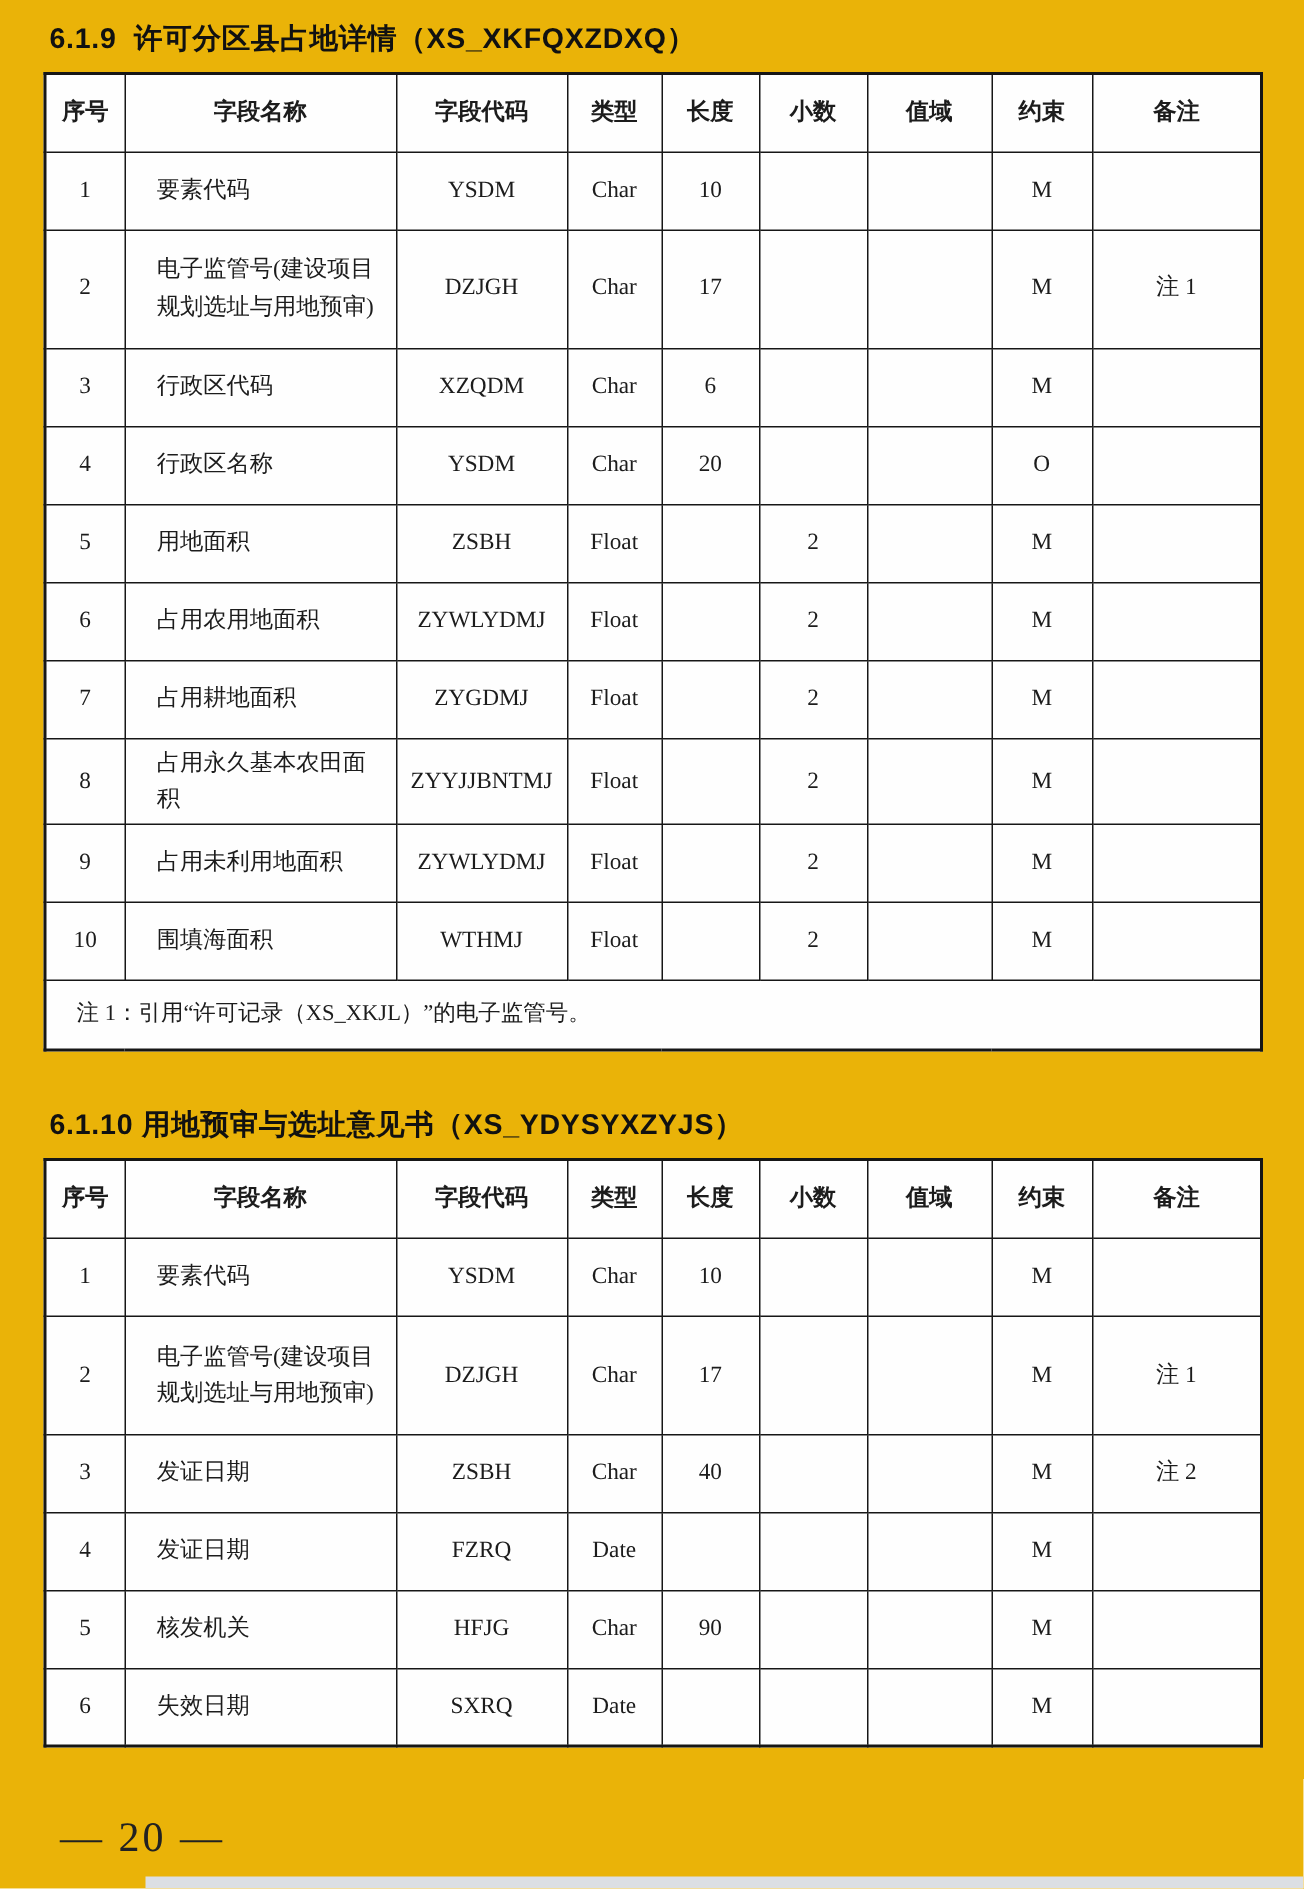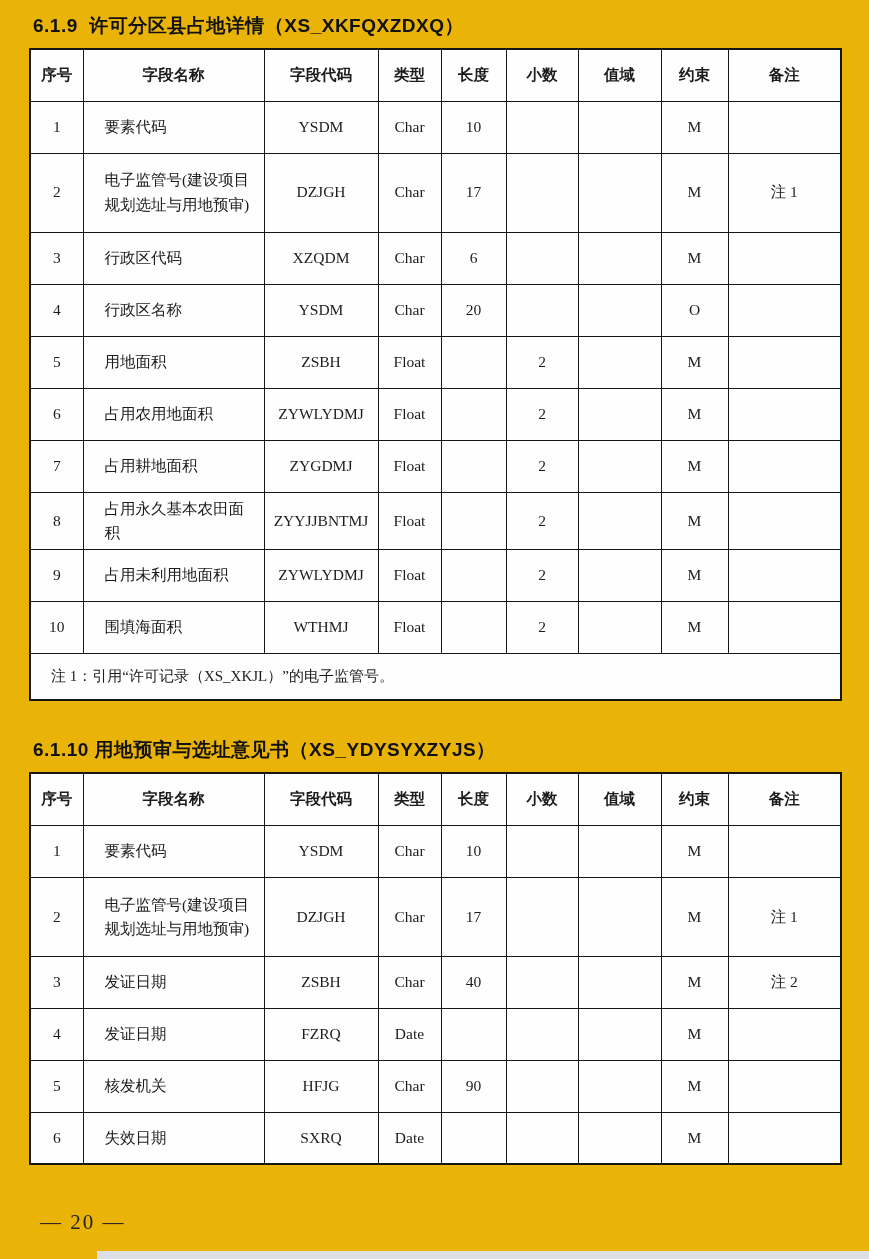--- a/index.html
+++ b/index.html
@@ -66,21 +66,21 @@
     height: 47px;
     text-align: left;
     padding-left: 20px;
     font-size: 15px;
   }
   .page-number {
     position: absolute;
     left: 40px;
     top: 1210px;
     font-family: "Liberation Serif", "DejaVu Serif", serif;
-    font-size: 21px;
+    font-size: 28px;
     letter-spacing: 2px;
     color: #222222;
     text-align: right;
   }
   .footer-strip {
     position: absolute;
     left: 97px;
     right: 0;
     bottom: 0;
     height: 8px;

